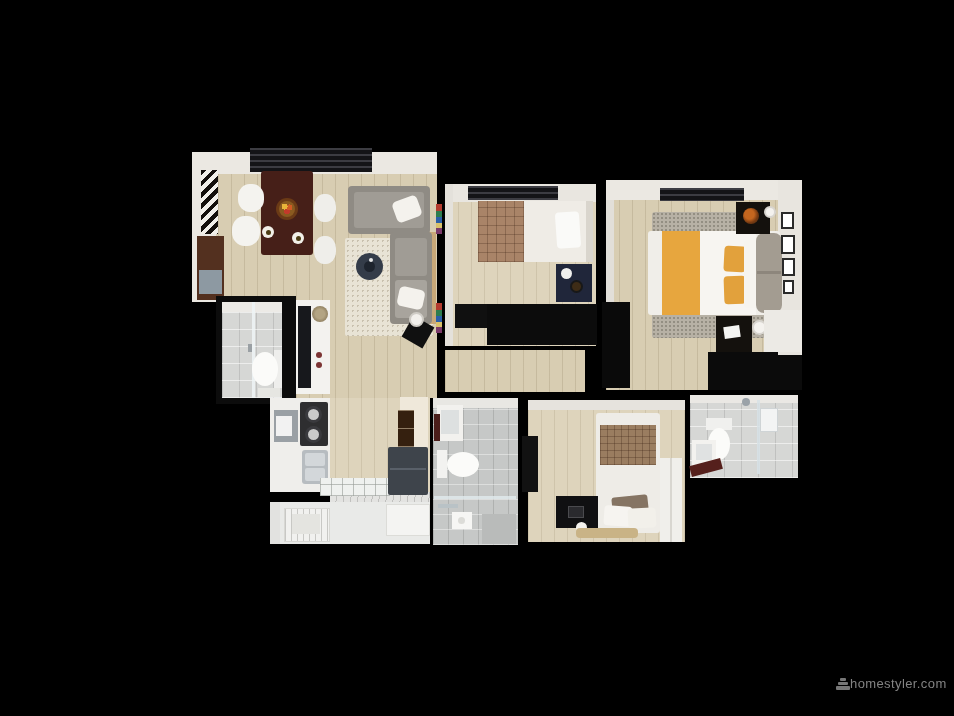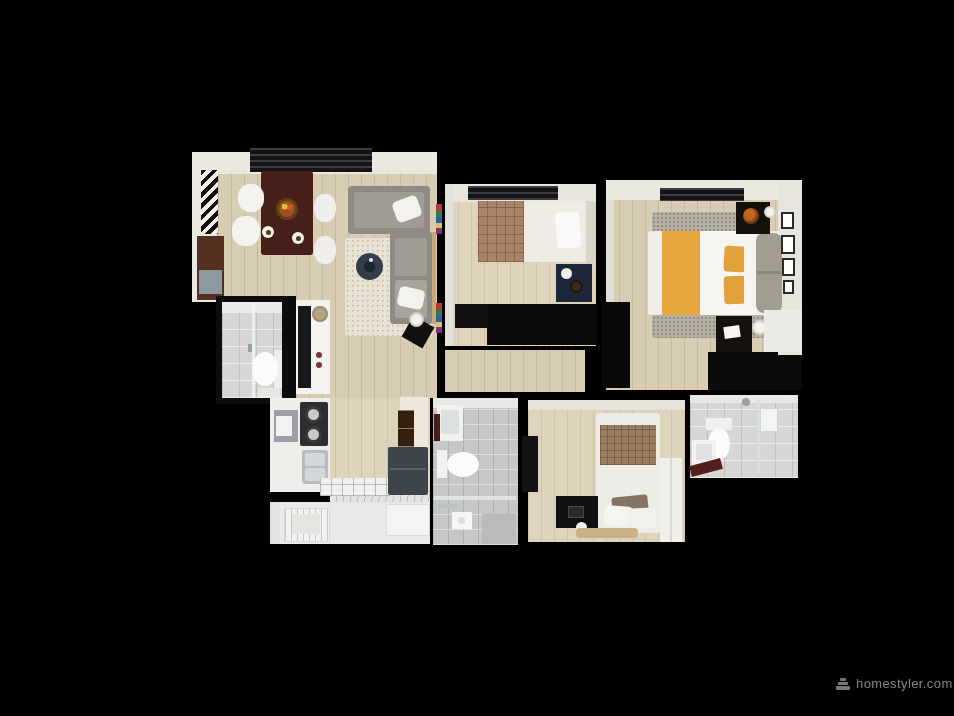--- a/index.html
+++ b/index.html
@@ -19,21 +19,21 @@
   .plaid{background-color:#a98468;background-image:repeating-linear-gradient(0deg, rgba(60,35,20,0.28) 0 1px, transparent 1px 9px),repeating-linear-gradient(90deg, rgba(60,35,20,0.28) 0 1px, transparent 1px 9px);}
   .plaid2{background-color:#9a7d60;background-image:repeating-linear-gradient(0deg, rgba(60,35,20,0.3) 0 1px, transparent 1px 7px),repeating-linear-gradient(90deg, rgba(60,35,20,0.3) 0 1px, transparent 1px 7px);}
   .books{background:linear-gradient(180deg,#b33a2e 0 22%,#2e7d4f 22% 42%,#2b5fa8 42% 62%,#d9c16a 62% 80%,#7a3a6a 80% 100%);}
   .marble{background-color:#e3e3e1;background-image:repeating-linear-gradient(100deg, rgba(150,150,148,0.45) 0 1px, transparent 1px 7px);}
   .plant{background:radial-gradient(circle at 40% 40%, #c4661f 0 35%, #7a3c12 60%, #3a2410 100%);}
   .plant-dry{background:radial-gradient(circle at 50% 50%, #b3a483 0 40%, #8d7d5e 75%, #6b5c42 100%);}
   .shelves{background-color:#35200f;background-image:repeating-linear-gradient(180deg, rgba(220,200,170,0.55) 0 1px, transparent 1px 18px);}
   .louver{background-color:#f1f1ef;background-image:repeating-linear-gradient(90deg, rgba(178,178,174,0.65) 0 1px, transparent 1px 6px);}
   .fruits{background-image:radial-gradient(circle at 35% 35%, #e8b43a 0 3px, transparent 3px),radial-gradient(circle at 65% 40%, #cf5a24 0 3px, transparent 3px),radial-gradient(circle at 50% 65%, #c23a2a 0 3px, transparent 3px);background-color:#8a5a20;}
   
-  #watermark{position:absolute;left:836px;top:676px;display:flex;align-items:center;gap:6px;}
+  #watermark{position:absolute;left:836px;top:676px;display:flex;align-items:center;}
   .hs-logo{position:relative;width:14px;height:14px;opacity:0.85;}
   .hs-logo i{position:absolute;display:block;background:#8c8c8c;border-radius:1px;}
   .hs-logo i:nth-child(1){left:4px;top:1px;width:6px;height:3px;}
   .hs-logo i:nth-child(2){left:2px;top:5px;width:10px;height:3px;}
   .hs-logo i:nth-child(3){left:0px;top:9px;width:14px;height:4px;}
   #watermark span{color:#838383;font-size:13px;letter-spacing:0.4px;}
 </style>
 </head>
 <body>
 

